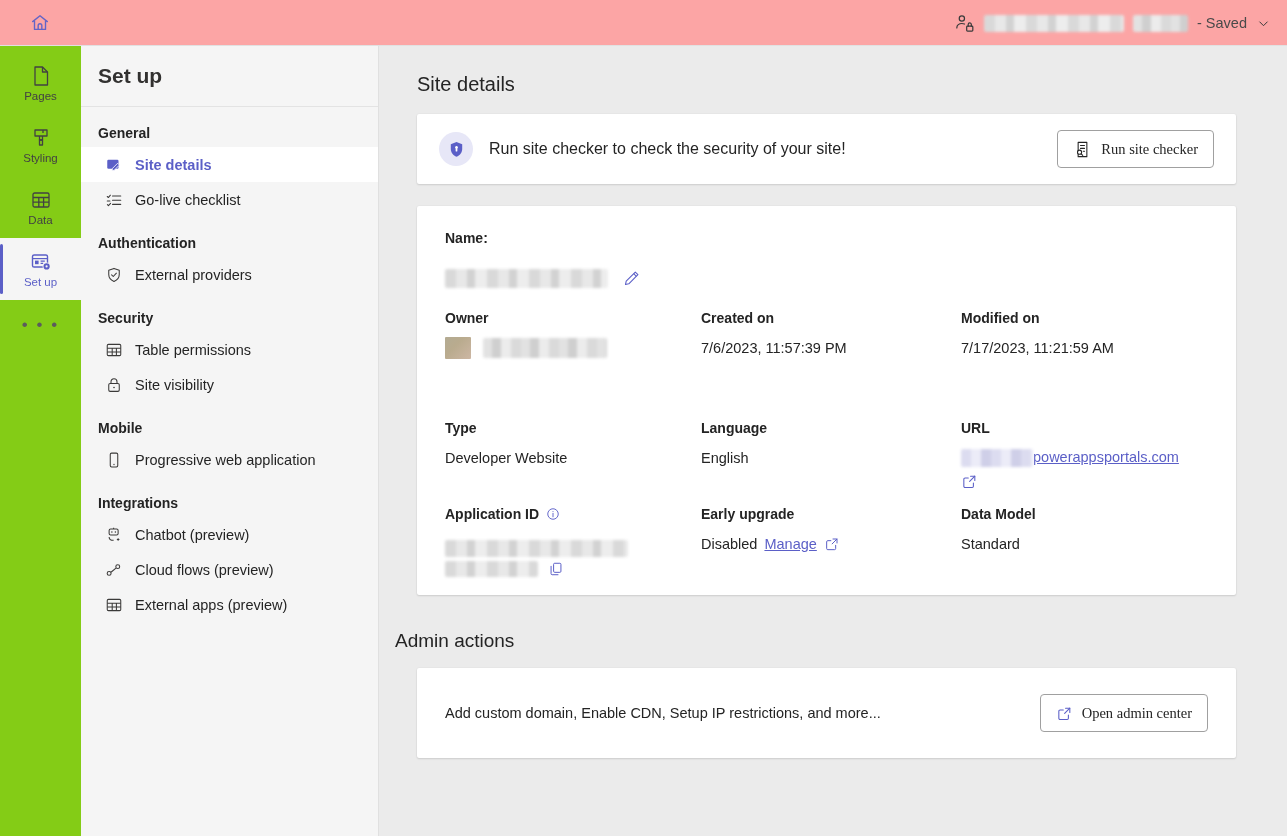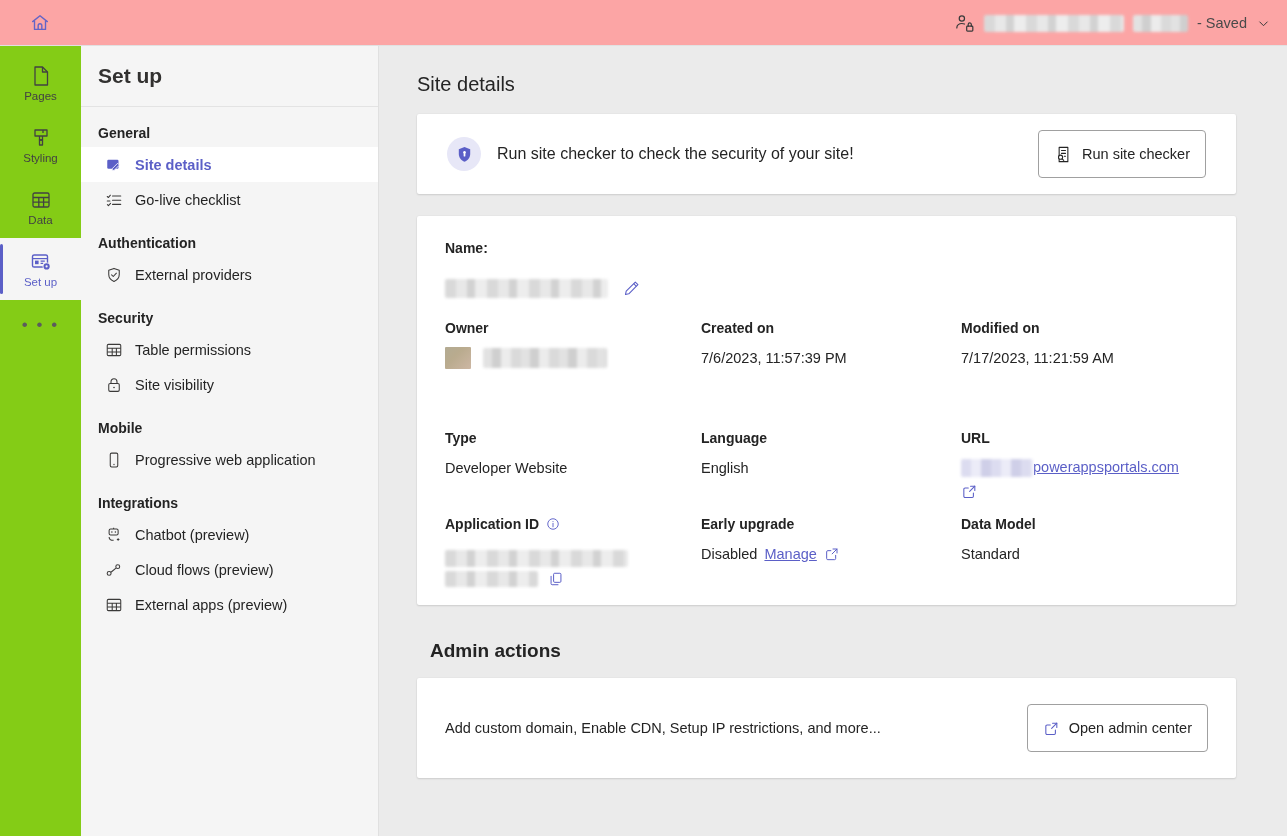--- a/index.html
+++ b/index.html
@@ -121,34 +121,34 @@
   }
   .card {
     background: #fff; margin: 0 51px 0 38px;
     box-shadow: 0 1px 2px rgba(0,0,0,0.12), 0 0 2px rgba(0,0,0,0.07);
     border-radius: 2px;
   }
 
   
   .banner {
     display: flex; align-items: center;
-    padding: 16px 30px; gap: 16px; min-height: 68px;
+    padding: 16px 22px; gap: 16px; min-height: 68px;
   }
   .shield-circle {
     width: 34px; height: 34px; border-radius: 50%;
     background: #e7e7f7; display: flex; align-items: center; justify-content: center;
     flex: 0 0 34px;
   }
   .banner-text { font-size: 16px; color: #242424; flex: 1; }
   .btn {
     display: inline-flex; align-items: center; gap: 9px;
-    height: 48px; padding: 0 15px;
+    height: 38px; padding: 0 15px;
     background: #fff; border: 1px solid #a0a0a0;
     border-radius: 4px; font-size: 14.5px; color: #242424;
-    cursor: pointer; font-family: Liberation Sans, sans-serif; white-space: nowrap;
+    cursor: pointer; font-family: Liberation Serif, serif; white-space: nowrap;
   }
 
   
   .details { padding: 24px 28px 18px 28px; margin-top: 22px; }
   .label {
     font-size: 14px; font-weight: bold; color: #242424;
     display: flex; align-items: center; gap: 7px;
   }
   .value { font-size: 14.5px; color: #242424; }
   .name-block { margin-bottom: 10px; }
@@ -166,21 +166,21 @@
     color: #5b5fc7; text-decoration: underline; cursor: pointer; font-size: 14.5px;
   }
   .url-val { margin-top: 12px; line-height: 1.15; }
   .ext-ico { color: #5b5fc7; display: inline-block; vertical-align: middle; }
   .appid-val { margin-top: 18px; }
   .copy-row { display: flex; align-items: center; gap: 10px; margin-top: 4px; }
   .info-ico { color: #5b5fc7; display: inline-flex; cursor: pointer; }
 
   
   .section-title {
-    font-size: 19px; color: #242424; margin: 35px 0 16px 51px; font-weight: bold;
+    font-size: 19px; color: #242424; margin: 35px 0 16px 16px;
   }
   .admin { display: flex; align-items: center; padding: 26px 28px; gap: 16px; }
   .admin-text { font-size: 14.5px; color: #242424; flex: 1; }
 
   svg { display: block; }
 </style>
 </head>
 <body>
 
 <div class="app">

